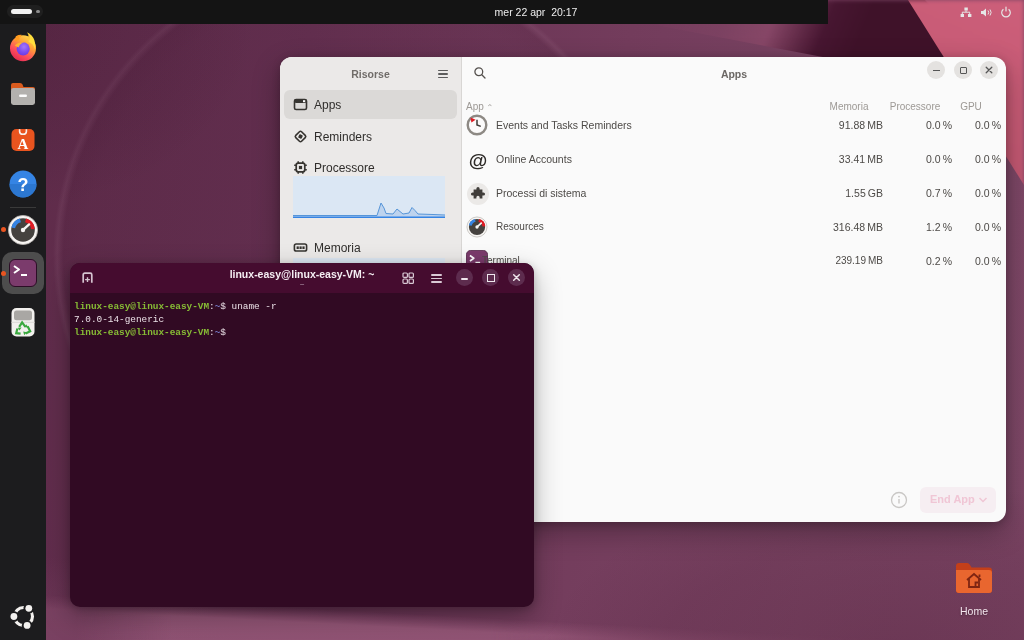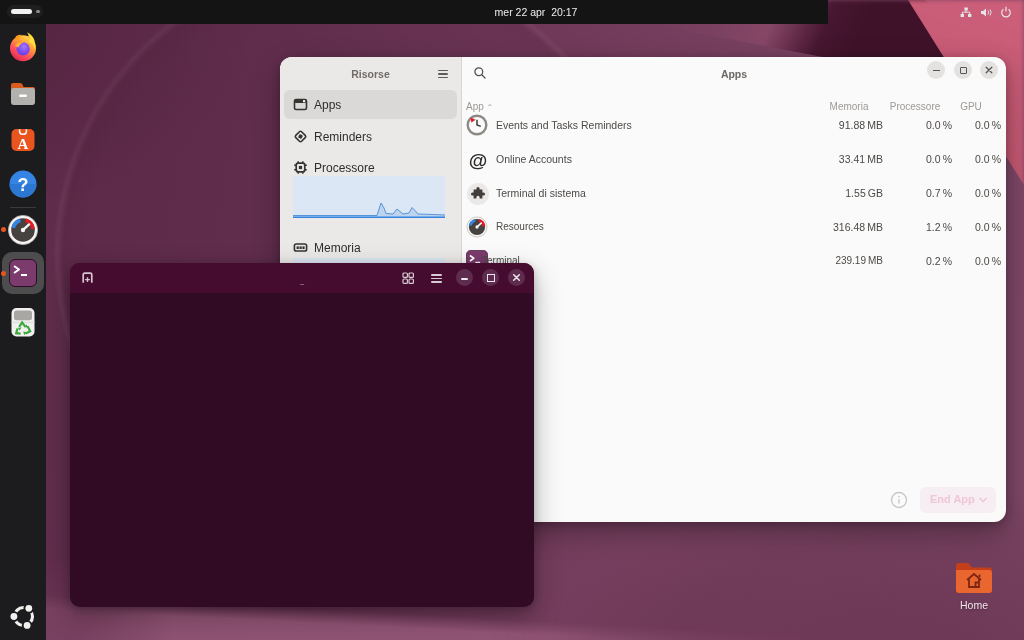--- a/index.html
+++ b/index.html
@@ -32,21 +32,21 @@
     clip-path:polygon(640px 0, 925px 0, 1005px 85px, 1005px 135px, 860px 64px, 660px 26px);
     filter:blur(2px);
   }
   #wall .pink{position:absolute;left:0;top:0;width:1024px;height:260px;
     background:linear-gradient(203deg, #cd5f7a 0%, #c05670 30%, #aa4c6a 52%, rgba(123,70,102,0) 78%);
     clip-path:polygon(908px 0, 1024px 0, 1024px 185px);
     filter:blur(2px);
   }
   
   #home{position:absolute;left:940px;top:560px;width:68px;height:62px;text-align:center;}
-  #home .lbl{color:#f3e6ee;font-size:10.5px;margin-top:3px;text-shadow:0 1px 2px rgba(0,0,0,.35);}
+  #home .lbl{color:#f3e6ee;font-size:10.5px;margin-top:9px;text-shadow:0 1px 2px rgba(0,0,0,.35);}
   
   .winshadow{box-shadow:0 10px 28px rgba(0,0,0,.30), 0 2px 8px rgba(0,0,0,.20);}
   
   #mon{position:absolute;left:280px;top:57px;width:726px;height:465px;border-radius:12px;
     background:#fafafa;}
   #mon .sidebar{position:absolute;left:0;top:0;width:181px;height:465px;
     background:#ebe9e8;border-radius:12px 0 0 12px;border-right:1px solid #d8d6d4;}
   #mon .sbtitle{position:absolute;left:0;top:0;width:100%;height:34px;line-height:34px;
     text-align:center;font-weight:bold;font-size:10.5px;color:#706c69;}
   .hamb{position:absolute;width:10px;height:8px;}
@@ -209,21 +209,21 @@
     <div style="position:absolute;left:34px;top:11px;font-size:10.5px;color:#4d4a47;">Online Accounts</div>
     <div style="position:absolute;right:123px;top:11px;font-size:10.5px;color:#4d4a47;">33.41 MB</div>
     <div style="position:absolute;right:54px;top:11px;font-size:10.5px;color:#4d4a47;">0.0 %</div>
     <div style="position:absolute;right:5px;top:11px;font-size:10.5px;color:#4d4a47;">0.0 %</div>
   </div>
     <div style="position:absolute;left:462px;top:176px;width:544px;height:34px;">
     <div style="position:absolute;left:4px;top:6px;width:22px;height:22px;"><svg width="24" height="24" viewBox="0 0 24 24">
           <circle cx="12" cy="12" r="11" fill="#ebe9e7"></circle>
           <path d="M10 5.2 a2 2 0 0 1 4 0 l0 1.3 3.5 0 0 3.5 1.3 0 a2 2 0 0 1 0 4 l-1.3 0 0 3.5 -3.5 0 0-1.3 a2 2 0 0 0 -4 0 l0 1.3 -3.5 0 0-3.5 -1.3 0 a2 2 0 0 1 0 -4 l1.3 0 0-3.5 3.5 0 Z" fill="#403d3a" transform="scale(0.8) translate(3,3)"></path>
         </svg></div>
-    <div style="position:absolute;left:34px;top:11px;font-size:10.5px;color:#4d4a47;">Terminal di sistema</div>
+    <div style="position:absolute;left:34px;top:11px;font-size:10.5px;color:#4d4a47;">Processi di sistema</div>
     <div style="position:absolute;right:123px;top:11px;font-size:10.5px;color:#4d4a47;">1.55 GB</div>
     <div style="position:absolute;right:54px;top:11px;font-size:10.5px;color:#4d4a47;">0.7 %</div>
     <div style="position:absolute;right:5px;top:11px;font-size:10.5px;color:#4d4a47;">0.0 %</div>
   </div>
     <div style="position:absolute;left:462px;top:210px;width:544px;height:34px;">
     <div style="position:absolute;left:4px;top:6px;width:22px;height:22px;"><svg width="22" height="22" viewBox="0 0 32 32">
           <circle cx="16" cy="16" r="14.6" fill="#f7f5f3" stroke="#b8b4b0" stroke-width="1"></circle>
           <circle cx="16" cy="16" r="11.8" fill="#45423f"></circle>
           <path d="M13.4 6.3 A10 10 0 0 0 6.2 13.9" fill="none" stroke="#3584e4" stroke-width="4.2"></path>
           <path d="M18.6 6.3 A10 10 0 0 1 25.96 15.1" fill="none" stroke="#e01b24" stroke-width="4.2"></path>
@@ -260,20 +260,21 @@
       </svg>
 </div>
   </div>
 
 <div id="term" class="winshadow">
   <div class="tbar">
     <svg class="abs" style="left:11px;top:8px;" width="13" height="13" viewBox="0 0 13 13">
       <path d="M2.2 11.8 L2.2 3.8 Q2.2 2.2 3.8 2.2 L9.2 2.2 Q10.8 2.2 10.8 3.8 L10.8 11.8" fill="none" stroke="#d5c3d0" stroke-width="1.7"></path>
       <path d="M6.5 6.2 L6.5 11 M4.1 8.6 L8.9 8.6" stroke="#d5c3d0" stroke-width="1.4"></path>
     </svg>
+    <div class="ttl">linux-easy@linux-easy-VM: ~</div>
     <div class="sub">~</div>
     <svg class="abs" style="left:332px;top:9px;" width="12" height="12" viewBox="0 0 12 12">
       <rect x="1" y="1" width="4.4" height="4.4" rx="1" fill="none" stroke="#d9c9d5" stroke-width="1.2"></rect>
       <rect x="7" y="1" width="4.4" height="4.4" rx="1" fill="none" stroke="#d9c9d5" stroke-width="1.2"></rect>
       <rect x="1" y="7" width="4.4" height="4.4" rx="1" fill="none" stroke="#d9c9d5" stroke-width="1.2"></rect>
       <rect x="7" y="7" width="4.4" height="4.4" rx="1" fill="none" stroke="#d9c9d5" stroke-width="1.2"></rect>
     </svg>
     <div class="hamb" style="left:361px;top:11px;width:11px;">
         <i style="background:#d9c9d5;height:1.5px;margin-bottom:2.1px;"></i>
         <i style="background:#d9c9d5;height:1.5px;margin-bottom:2.1px;"></i>
@@ -282,20 +283,23 @@
     <div class="tbtn" style="left:386px;">
         <div style="position:absolute;left:5px;top:9.2px;width:7px;height:1.5px;background:#efe7ed;border-radius:1px;"></div>
       </div>
     <div class="tbtn" style="left:412px;">
         <div style="position:absolute;left:5px;top:5px;width:6px;height:6px;border:1.4px solid #efe7ed;"></div>
       </div>
     <div class="tbtn" style="left:438px;"><svg width="17" height="17" viewBox="0 0 17 17">
           <path d="M5.7 5.7 L11.3 11.3 M11.3 5.7 L5.7 11.3" stroke="#efe7ed" stroke-width="1.5" stroke-linecap="round"></path>
         </svg></div>
   </div>
+  <div class="body"><span class="g">linux-easy@linux-easy-VM</span><span class="w">:</span><span class="bl">~</span><span class="w">$ uname -r</span>
+<span class="w">7.0.0-14-generic</span>
+<span class="g">linux-easy@linux-easy-VM</span><span class="w">:</span><span class="bl">~</span><span class="w">$ </span></div>
 </div>
 
 <div id="topbar">
   <div class="clock">mer 22 apr&nbsp; 20:17</div>
   <div class="pillbg"></div>
     <div class="pill"></div>
   <div class="dot"></div>
   <svg class="abs" style="left:960px;top:7px;" width="12" height="11" viewBox="0 0 12 11">
     <rect x="4.4" y="0.5" width="3.4" height="3" fill="#e6e6e6"></rect>
     <rect x="0.6" y="7" width="3.4" height="3" fill="#e6e6e6"></rect>

